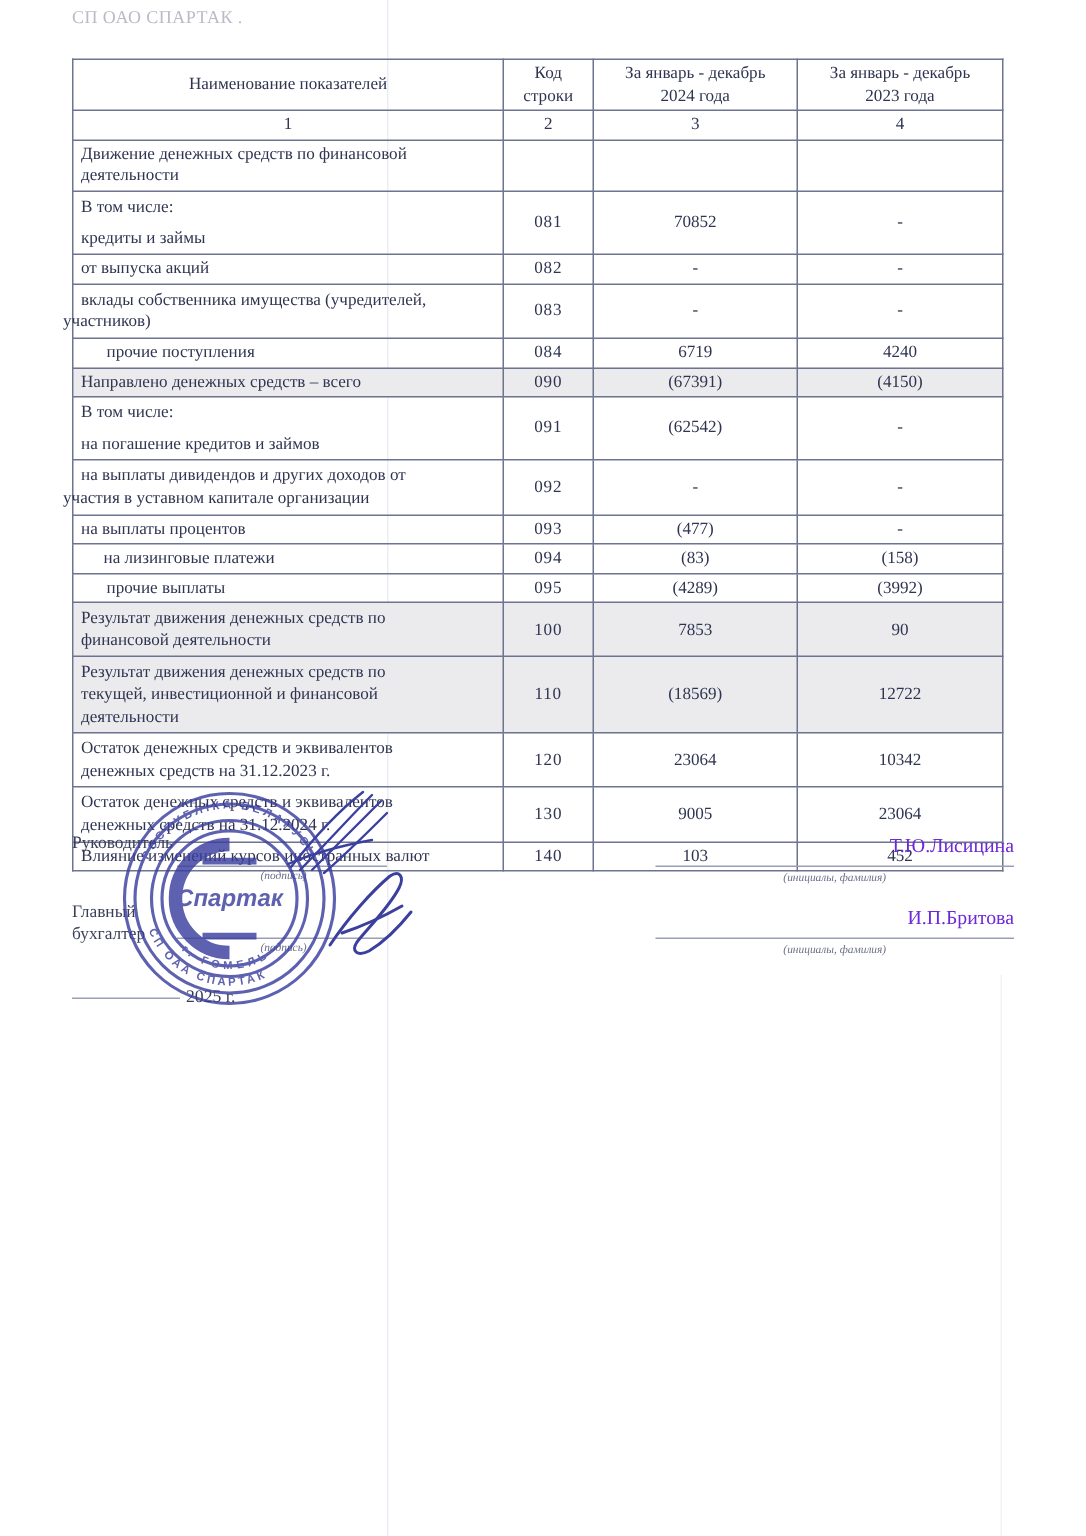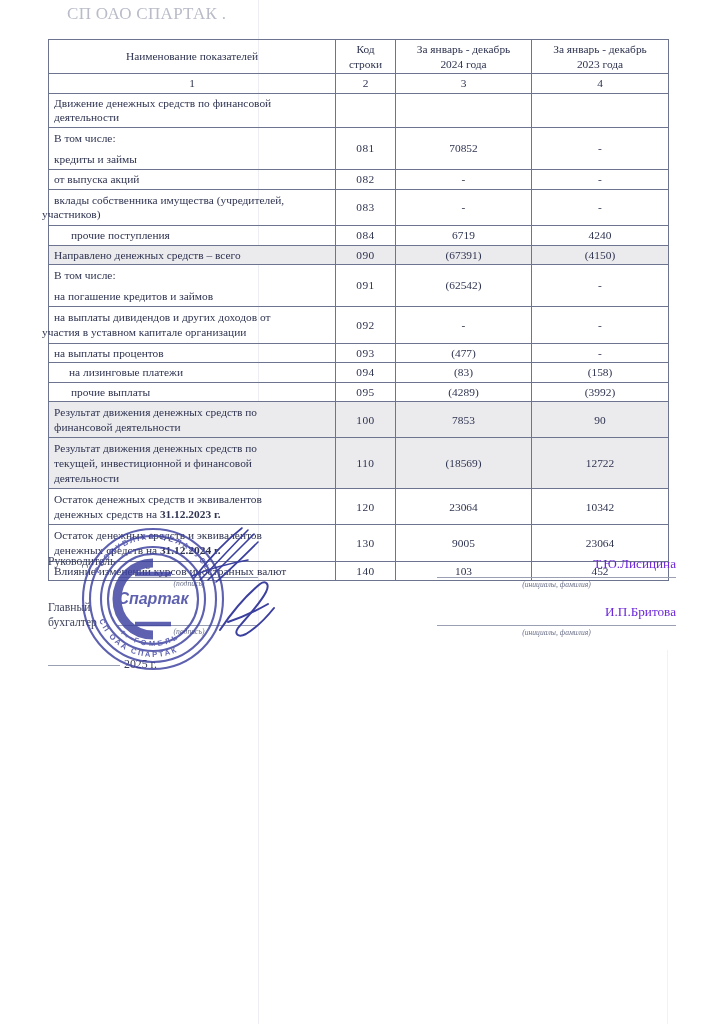--- a/index.html
+++ b/index.html
@@ -22,25 +22,24 @@
   }
   .scanline-right {
     position: absolute;
     left: 667px; top: 650px; width: 1px; height: 374px;
     background: #f1f2f6;
   }
 
   .org-header {
     position: absolute;
     left: 48px; top: 4px;
-    font-size: 17px;
+    font-size: 12px;
     color: #b9bcc8;
     letter-spacing: 0.3px;
     white-space: nowrap;
-    margin-left: 19px;
   }
 
   
   .tbl-wrap {
     position: absolute;
     left: 48px;
     top: 39px;
     width: 620px;
   }
   table.cf {
@@ -76,21 +75,21 @@
   }
   td.nm { text-align: left; }
   td.code { text-align: center; font-size: 11.5px; letter-spacing: 0.5px; }
   td.val { text-align: center; font-size: 11.5px; }
 
   td.ind1 { padding-left: 18px; }
   td.ind2 { padding-left: 14px; }
 
   tr.shaded td { background: #ebebee; }
 
-  .b { font-weight: bold; }
+  .b { font-weight: normal; }
 
   
   td.nm.multi { padding-top: 3px; padding-bottom: 3px; }
 
   
   .sig-block { position: absolute; left: 0; top: 548px; width: 724px; height: 120px; }
 
   .sig-role {
     position: absolute;
     font-size: 11.6px;

